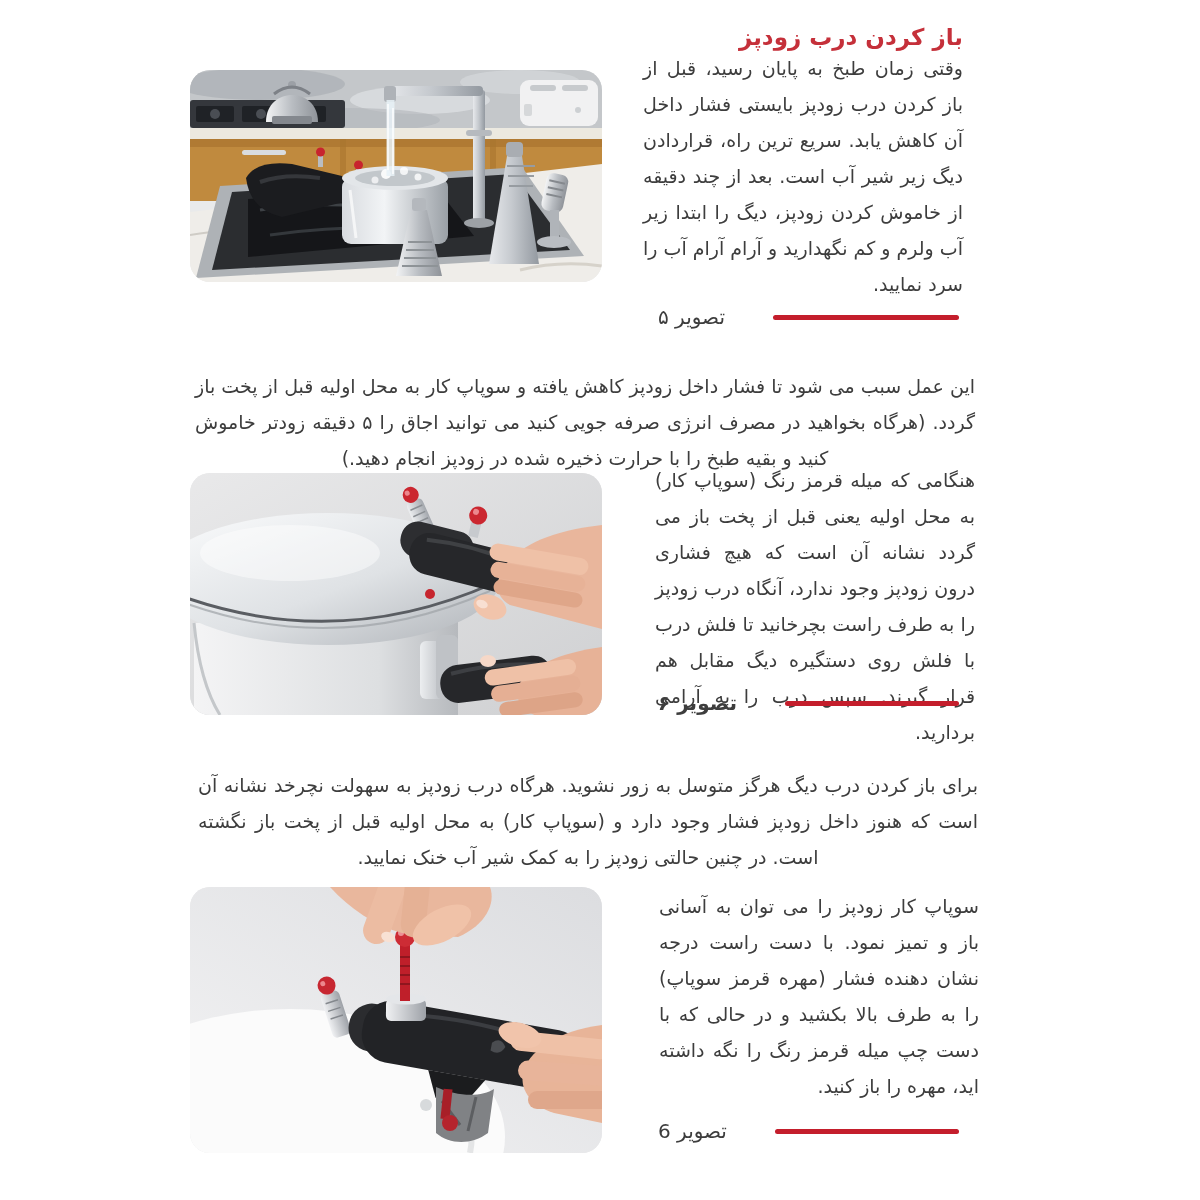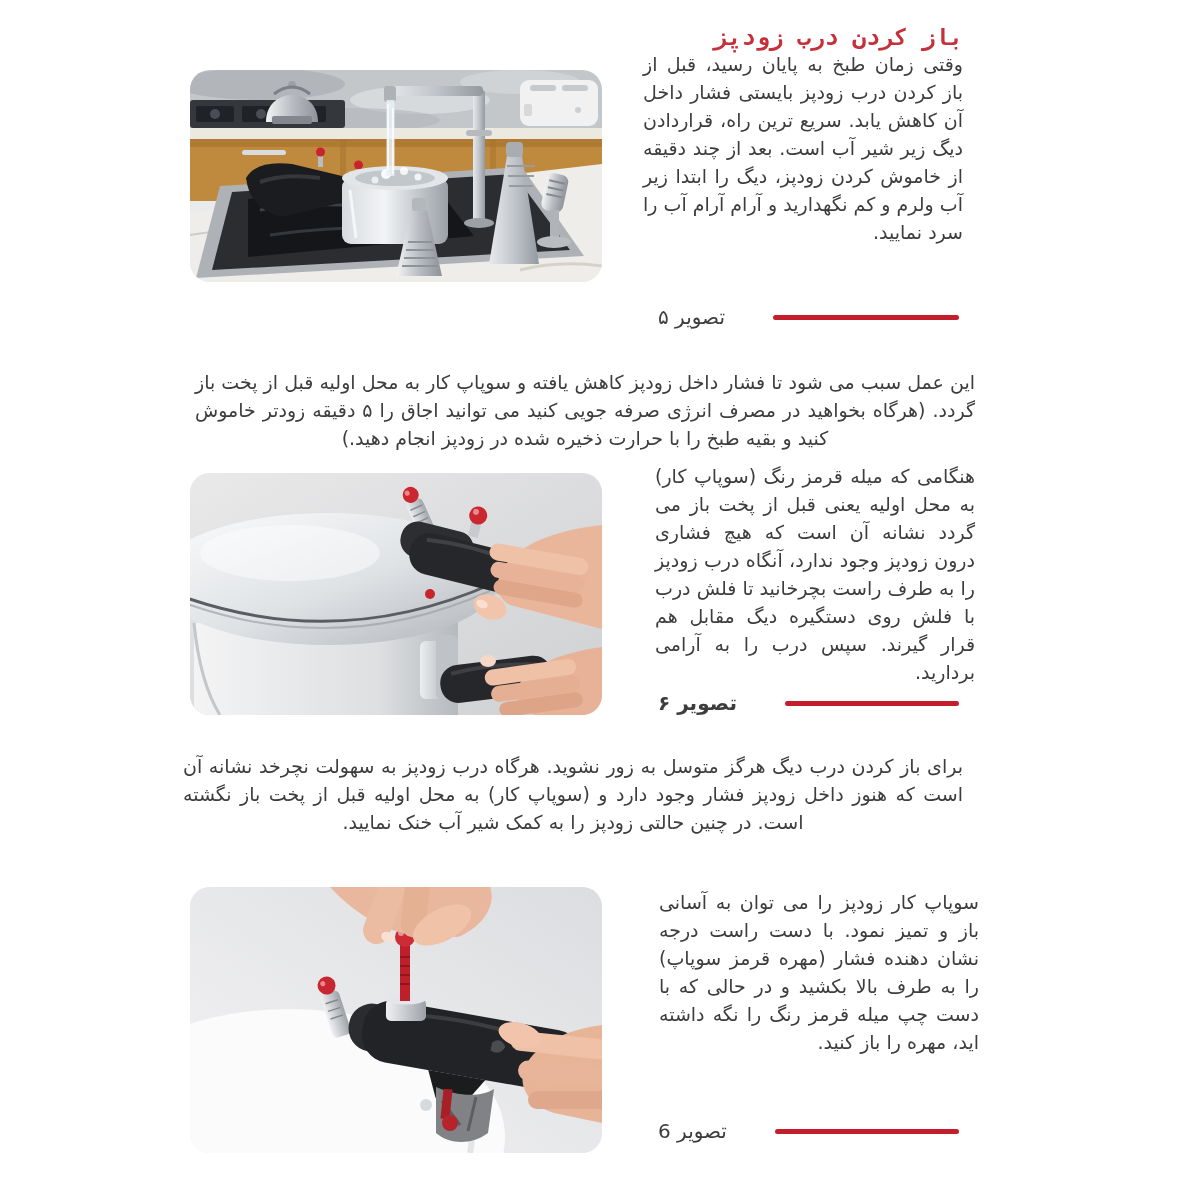--- a/index.html
+++ b/index.html
@@ -15,36 +15,35 @@
     color:var(--body-text);
     position:relative;
     overflow:hidden;
   }
   .abs{position:absolute;}
   .fa{
     direction:rtl;
     text-align:justify;
     text-align-last:right;
     font-size:19px;
-    line-height:28px;
+    line-height:36px;
     color:var(--body-text);
   }
   .fa-full{
     text-align-last:center;
   }
   .page-title{
     position:absolute;
     top:24px;
     right:237px;
     margin:0;
     direction:rtl;
     font-size:23px;
     font-weight:bold;
     color:var(--heading-red);
-    font-family:Liberation Mono, monospace;
   }
   .photo{
     position:absolute;
     border-radius:20px;
     overflow:hidden;
     background:#e9eaeb;
   }
   .photo svg{display:block;width:100%;height:100%;}
   .fig-cap{
     position:absolute;
@@ -294,21 +293,21 @@
   </svg>
 </figure>
 
 <p class="fa abs" style="left:643px;top:450px;width:320px;margin:12px;">هنگامی که میله قرمز رنگ (سوپاپ کار) به محل اولیه یعنی قبل از پخت باز می گردد نشانه آن است که هیچ فشاری درون زودپز وجود ندارد، آنگاه درب زودپز را به طرف راست بچرخانید تا فلش درب با فلش روی دستگیره دیگ مقابل هم قرار گیرند. سپس درب را به آرامی بردارید.</p>
 
 <div class="fig-cap" style="top:691px;font-weight:bold;">
   <span class="cap-label">تصویر ۶</span>
   <span class="cap-rule"></span>
 </div>
 
-<p class="fa fa-full abs" style="left:183px;top:752px;width:780px;margin:0;">برای باز کردن درب دیگ هرگز متوسل به زور نشوید. هرگاه درب زودپز به سهولت نچرخد نشانه آن است که هنوز داخل زودپز فشار وجود دارد و (سوپاپ کار) به محل اولیه قبل از پخت باز نگشته است. در چنین حالتی زودپز را به کمک شیر آب خنک نمایید.</p>
+<p class="fa fa-full abs" style="left:183px;top:752px;width:780px;margin:15px;">برای باز کردن درب دیگ هرگز متوسل به زور نشوید. هرگاه درب زودپز به سهولت نچرخد نشانه آن است که هنوز داخل زودپز فشار وجود دارد و (سوپاپ کار) به محل اولیه قبل از پخت باز نگشته است. در چنین حالتی زودپز را به کمک شیر آب خنک نمایید.</p>
 
 <figure class="photo abs" style="left:190px;top:887px;width:412px;height:266px;margin:0;">
   <svg viewBox="0 0 412 266" preserveAspectRatio="none">
     <defs>
       <linearGradient id="s3bg" x1="1" y1="0" x2="0" y2="1">
         <stop offset="0" stop-color="#dcdde0"></stop>
           <stop offset="1" stop-color="#f3f3f4"></stop>
       </linearGradient>
       <linearGradient id="s3steel" x1="0" y1="0" x2="1" y2="0">
         <stop offset="0" stop-color="#f0f1f3"></stop>

